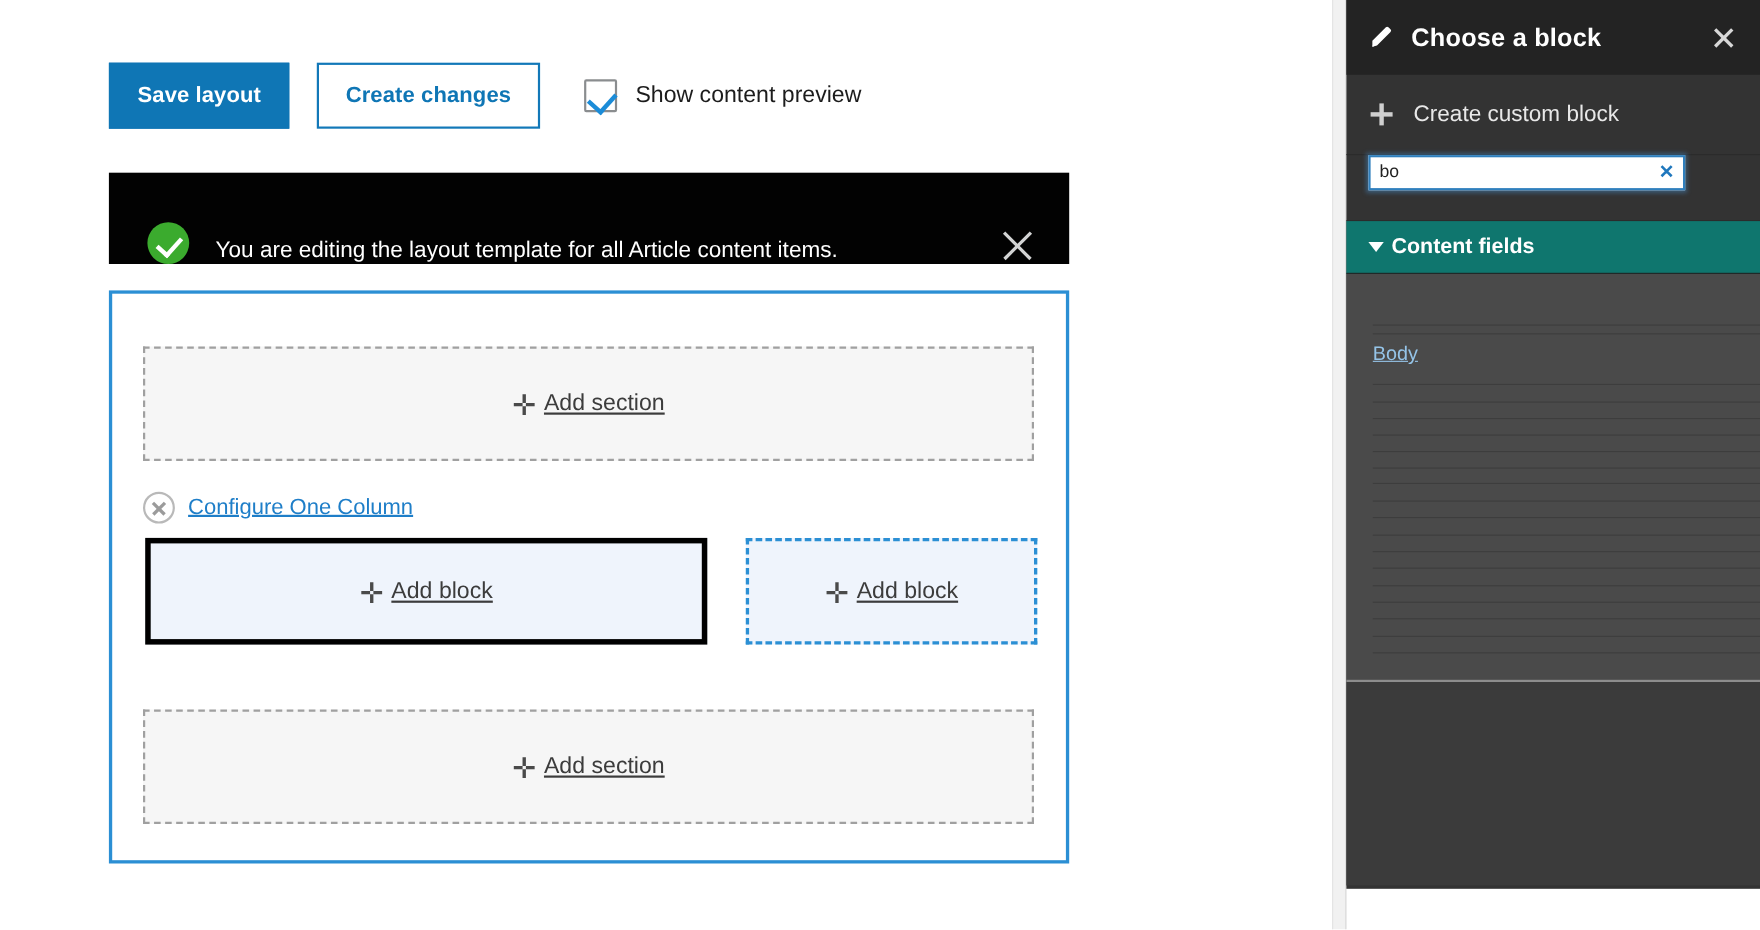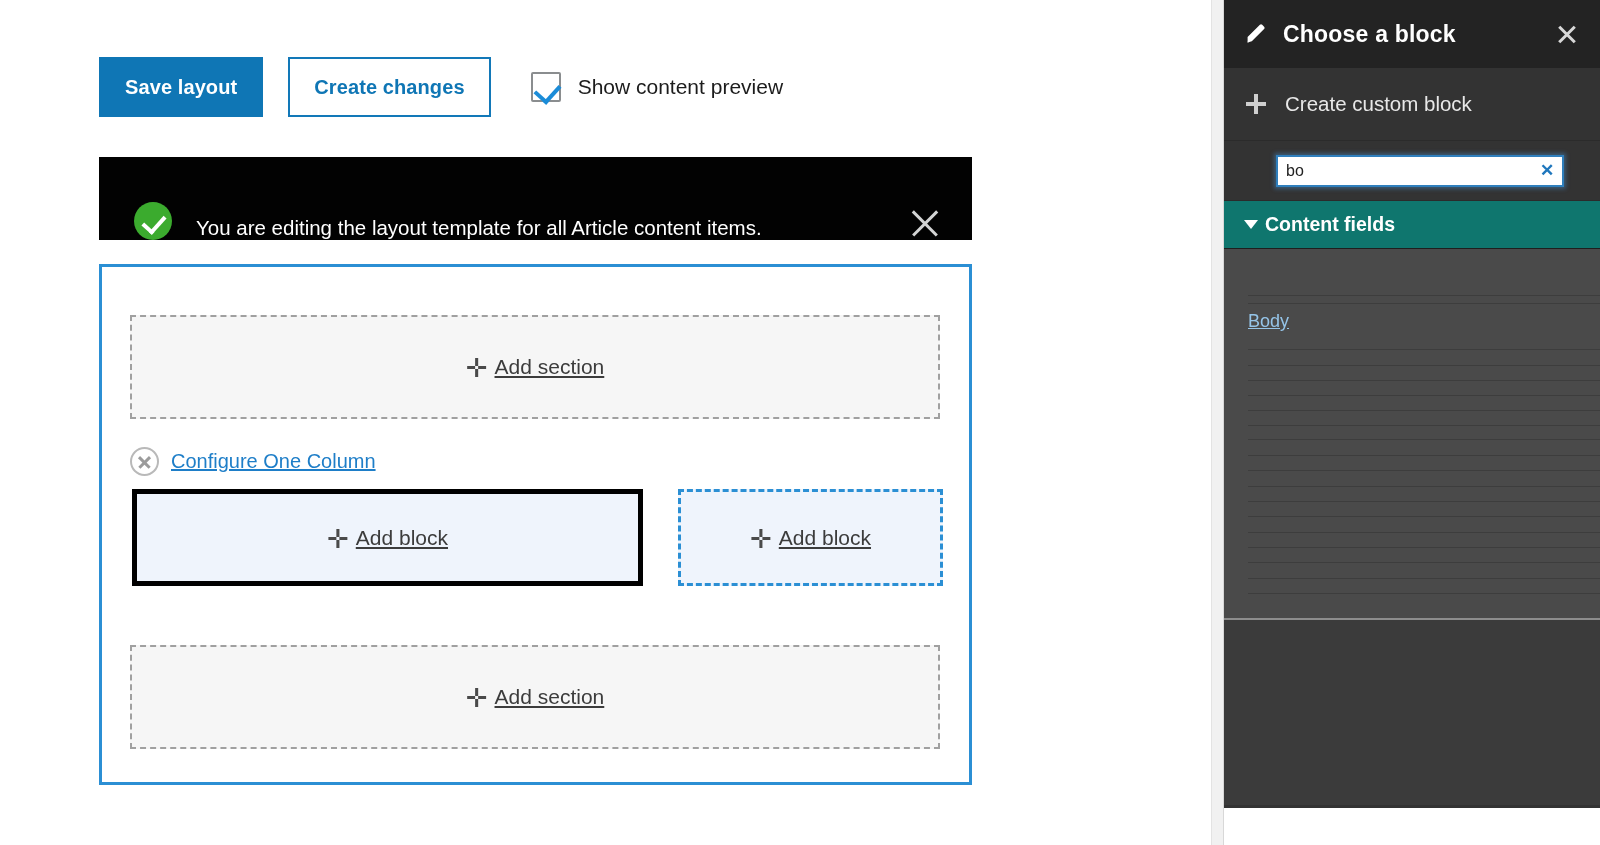--- a/index.html
+++ b/index.html
@@ -265,23 +265,22 @@
   #create-plus::before { left: 0; top: 8px; width: 20px; height: 4px; }
   #create-plus::after  { left: 8px; top: 0; width: 4px; height: 20px; }
   #create-custom-block-label {
     margin-left: 19px;
     font-size: 20.5px;
     color: #e8e8e8;
   }
 
   #search-row {
     height: 60px;
-    display: flex; align-items: center;
+    display: flex; 
     border-bottom: 1px solid #2b2b2b;
-    padding-left: 32px;
   }
   #search-wrap {
     margin-left: 20px;
     width: 288px; height: 32px;
     position: relative;
     border: 2px solid #2f7fbd;
     background: #ffffff;
     box-shadow: 0 0 4px 2px rgba(70,140,200,.45);
   }
   #search-input {

